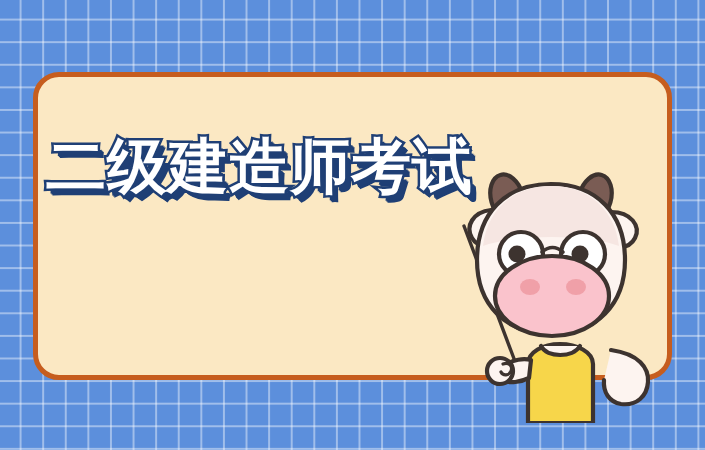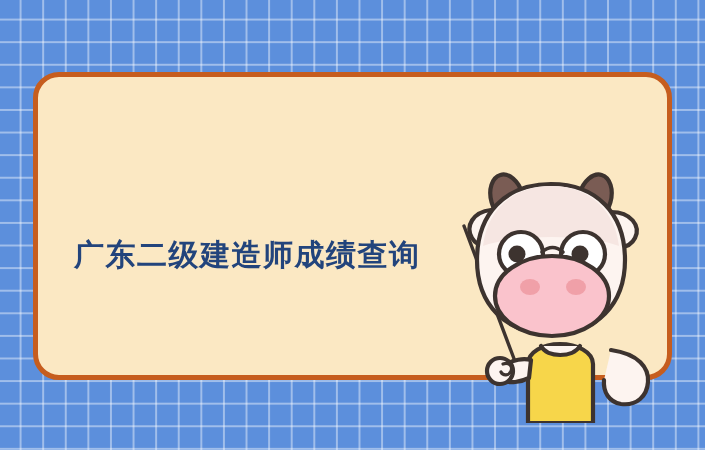--- a/index.html
+++ b/index.html
@@ -87,22 +87,22 @@
   }
   #mascot svg { display: block; }
 </style>
 </head>
 <body>
 
 <div id="banner">
 
   <div id="card"></div>
 
+  <div id="headline">二级建造师考试</div>
 
-  <div id="subtitle">广东二级建造师成绩查询</div>
 
   <div id="mascot">
     <svg viewBox="0 0 235 255" width="235" height="255" xmlns="http://www.w3.org/2000/svg">
       <defs>
         <clipPath id="cardClip">
 
           <rect x="-443" y="-168" width="705" height="450"></rect>
         </clipPath>
       </defs>
 

